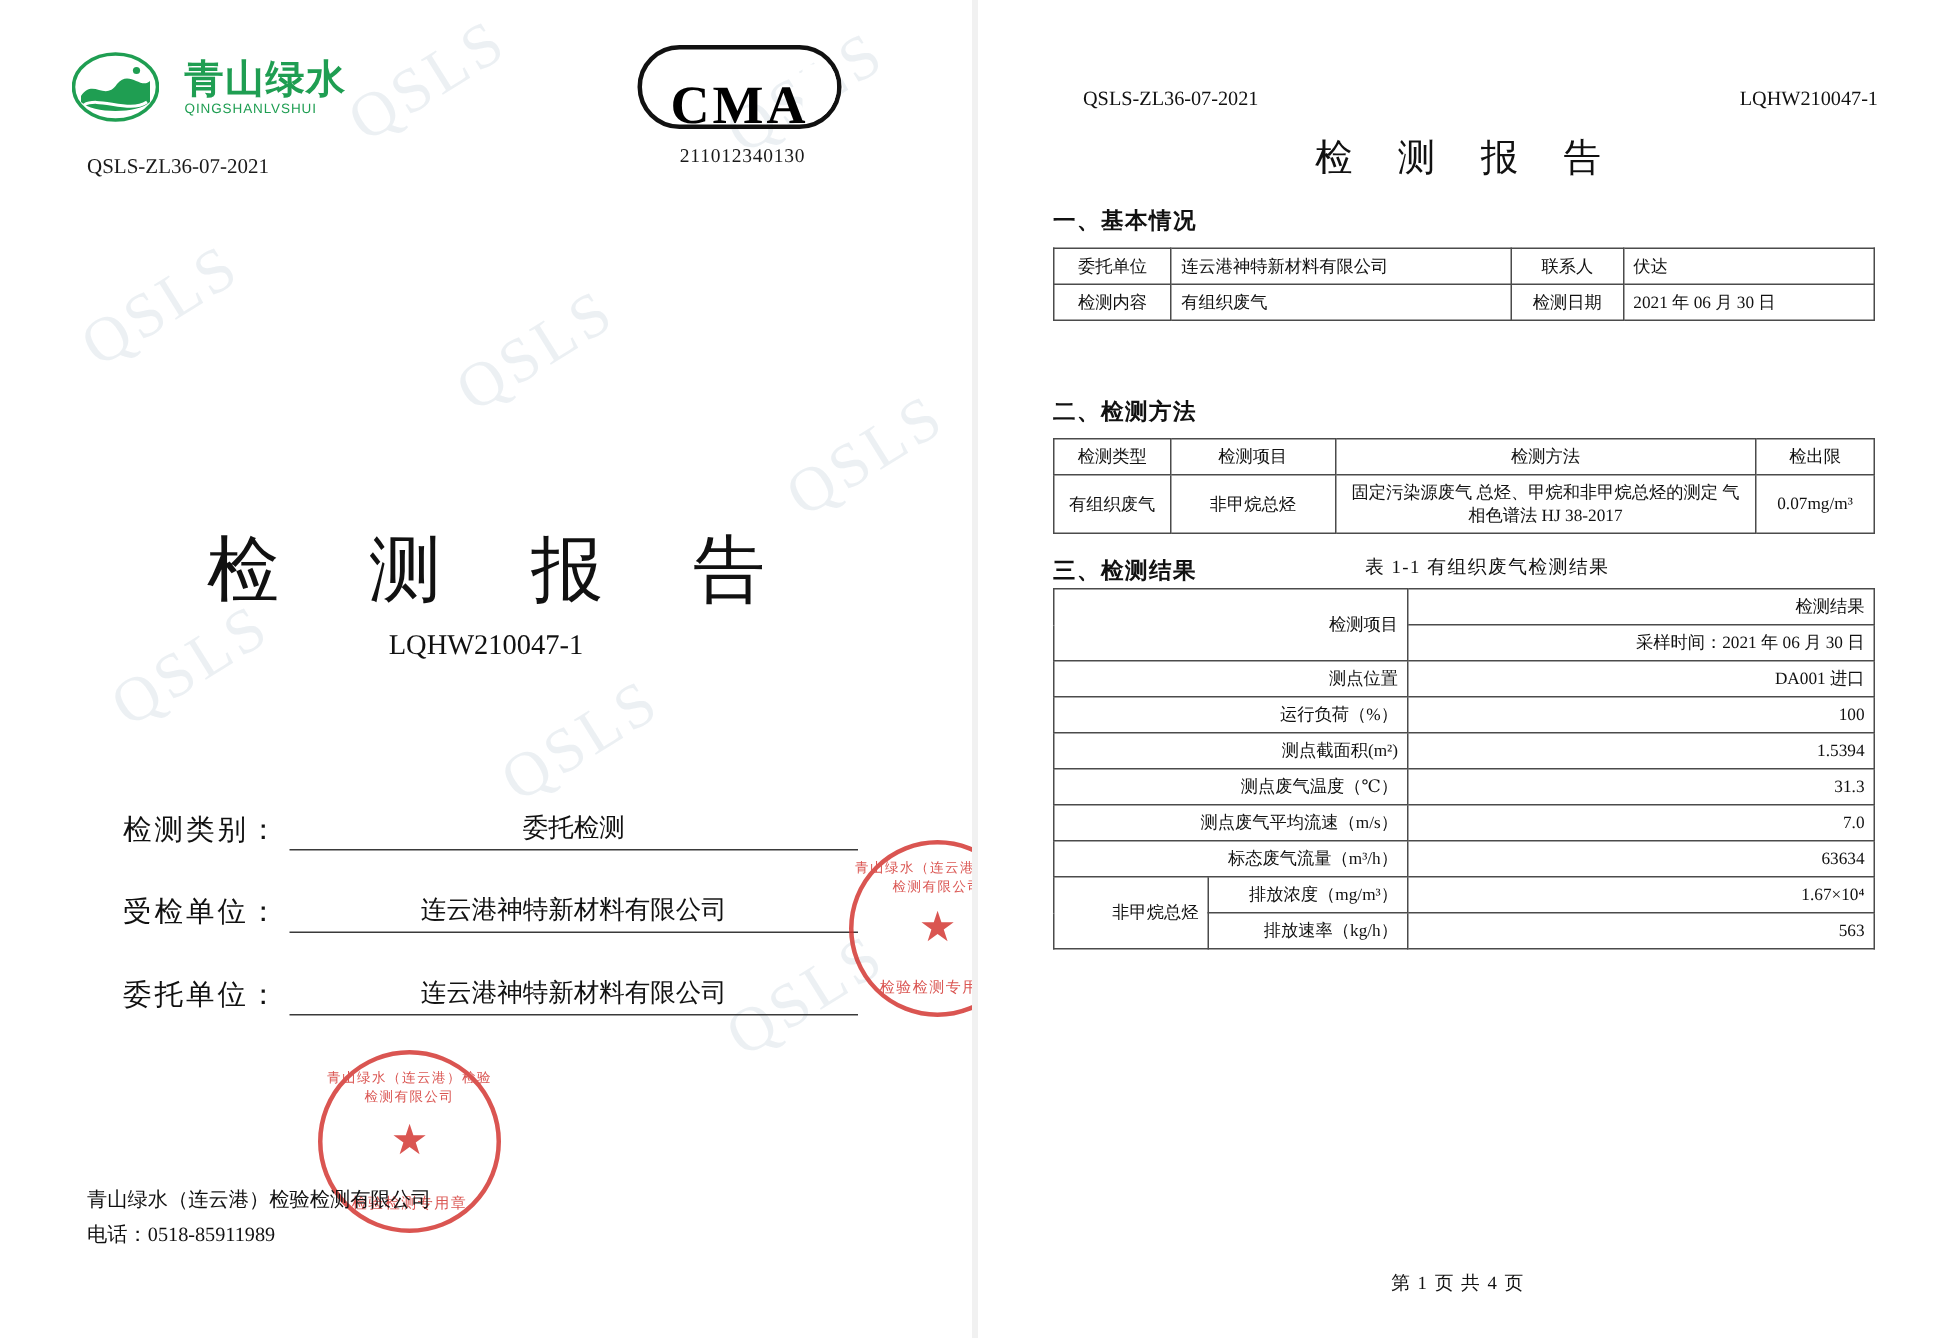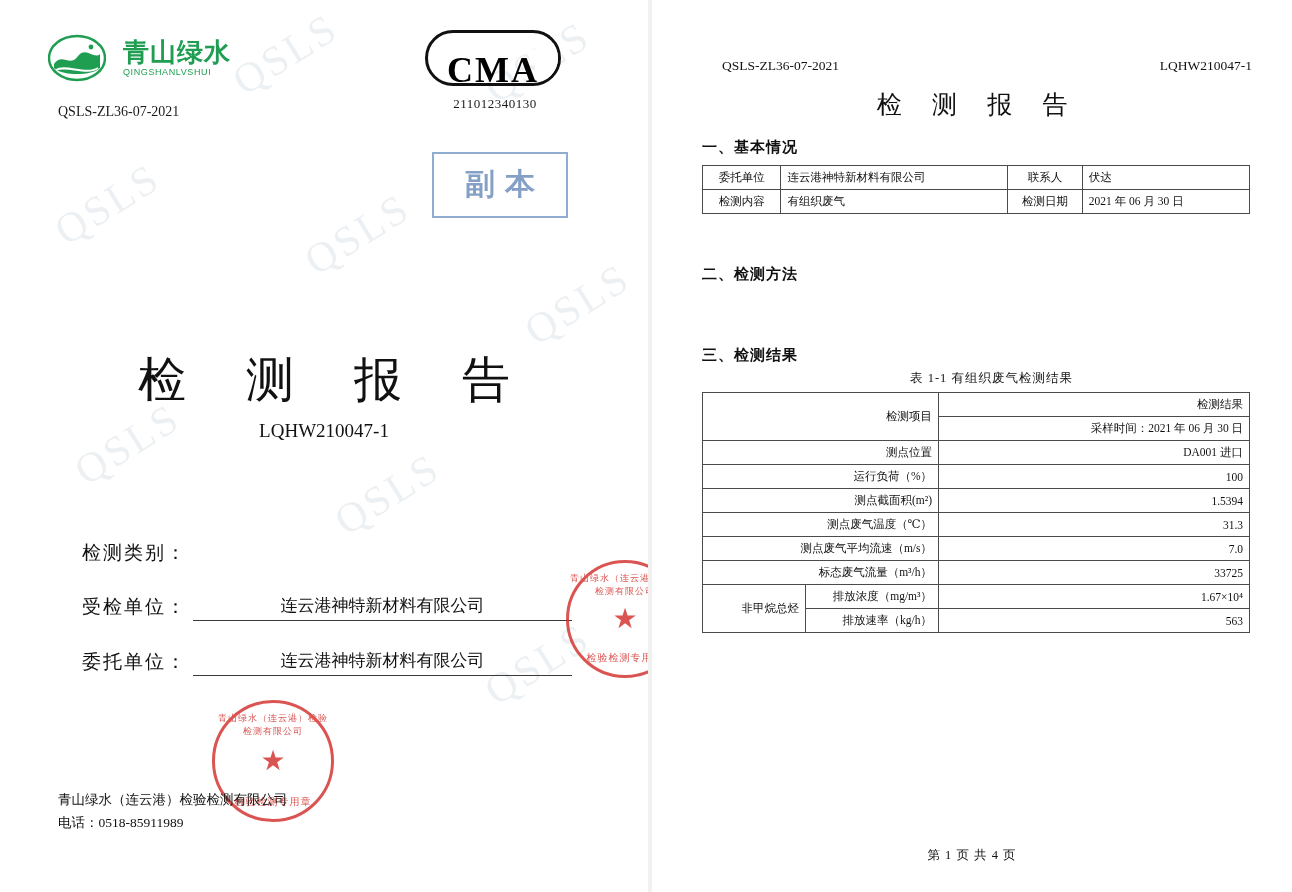--- a/index.html
+++ b/index.html
@@ -268,21 +268,21 @@
   .sec-title {
     position: absolute;
     left: 50px;
     font-size: 15px;
     font-weight: bold;
     color: #111;
     letter-spacing: 1px;
   }
   #sec1 { top: 138px; }
   #sec2 { top: 265px; }
-  #sec3 { top: 346px; }
+  #sec3 { top: 371px; }
   .tbl {
     position: absolute;
     border-collapse: collapse;
     font-size: 11.5px;
     color: #111;
   }
   .tbl td, .tbl th {
     border: 1px solid #4b4b4b;
     padding: 4px 6px;
     vertical-align: middle;
@@ -365,28 +365,28 @@
 
     <div class="cover-code">QSLS-ZL36-07-2021</div>
 
     <div class="cma-block">
       <div class="cma-box">
         <div class="cma-text">CMA</div>
       </div>
       <div class="cma-num">211012340130</div>
     </div>
 
-    <div class="fuben-stamp">副本</div>
 
     <div class="cover-title">检 测 报 告</div>
     <div class="cover-report-no">LQHW210047-1</div>
 
     <div class="field-list">
       <div class="field-row">
         <div class="field-label">检测类别：</div>
+        <div class="field-value">委托检测</div>
       </div>
       <div class="field-row">
         <div class="field-label">受检单位：</div>
         <div class="field-value">连云港神特新材料有限公司</div>
       </div>
       <div class="field-row">
         <div class="field-label">委托单位：</div>
         <div class="field-value">连云港神特新材料有限公司</div>
       </div>
     </div>
@@ -428,20 +428,36 @@
       <tr>
         <td>检测内容</td>
         <td>有组织废气</td>
         <td>检测日期</td>
         <td>2021 年 06 月 30 日</td>
       </tr>
     </tbody>
       </table>
 
     <div class="sec-title" id="sec2">二、检测方法</div>
+    <table class="tbl" id="tbl-method">
+      <tbody>
+          <tr>
+        <th class="c1">检测类型</th>
+        <th class="c2">检测项目</th>
+        <th class="c3">检测方法</th>
+        <th class="c4">检出限</th>
+      </tr>
+      <tr>
+        <td class="c1">有组织废气</td>
+        <td class="c2">非甲烷总烃</td>
+        <td class="c3">固定污染源废气 总烃、甲烷和非甲烷总烃的测定 气相色谱法 HJ 38-2017</td>
+        <td class="c4">0.07mg/m³</td>
+      </tr>
+    </tbody>
+      </table>
 
     <div class="sec-title" id="sec3">三、检测结果</div>
     <div class="tbl-caption">表 1-1   有组织废气检测结果</div>
 
     <table class="tbl" id="tbl-result">
       <tbody>
           <tr>
         <td class="lbl-wide" colspan="2" rowspan="2">检测项目</td>
         <td>检测结果</td>
       </tr>
@@ -463,21 +479,21 @@
       <tr>
         <td colspan="2">测点废气温度（℃）</td>
         <td>31.3</td>
       </tr>
       <tr>
         <td colspan="2">测点废气平均流速（m/s）</td>
         <td>7.0</td>
       </tr>
       <tr>
         <td colspan="2">标态废气流量（m³/h）</td>
-        <td>33725</td>
+        <td>63634</td>
       </tr>
       <tr>
         <td class="lbl-a" rowspan="2">非甲烷总烃</td>
         <td class="lbl-b">排放浓度（mg/m³）</td>
         <td>1.67×10⁴</td>
       </tr>
       <tr>
         <td class="lbl-b">排放速率（kg/h）</td>
         <td>563</td>
       </tr>

